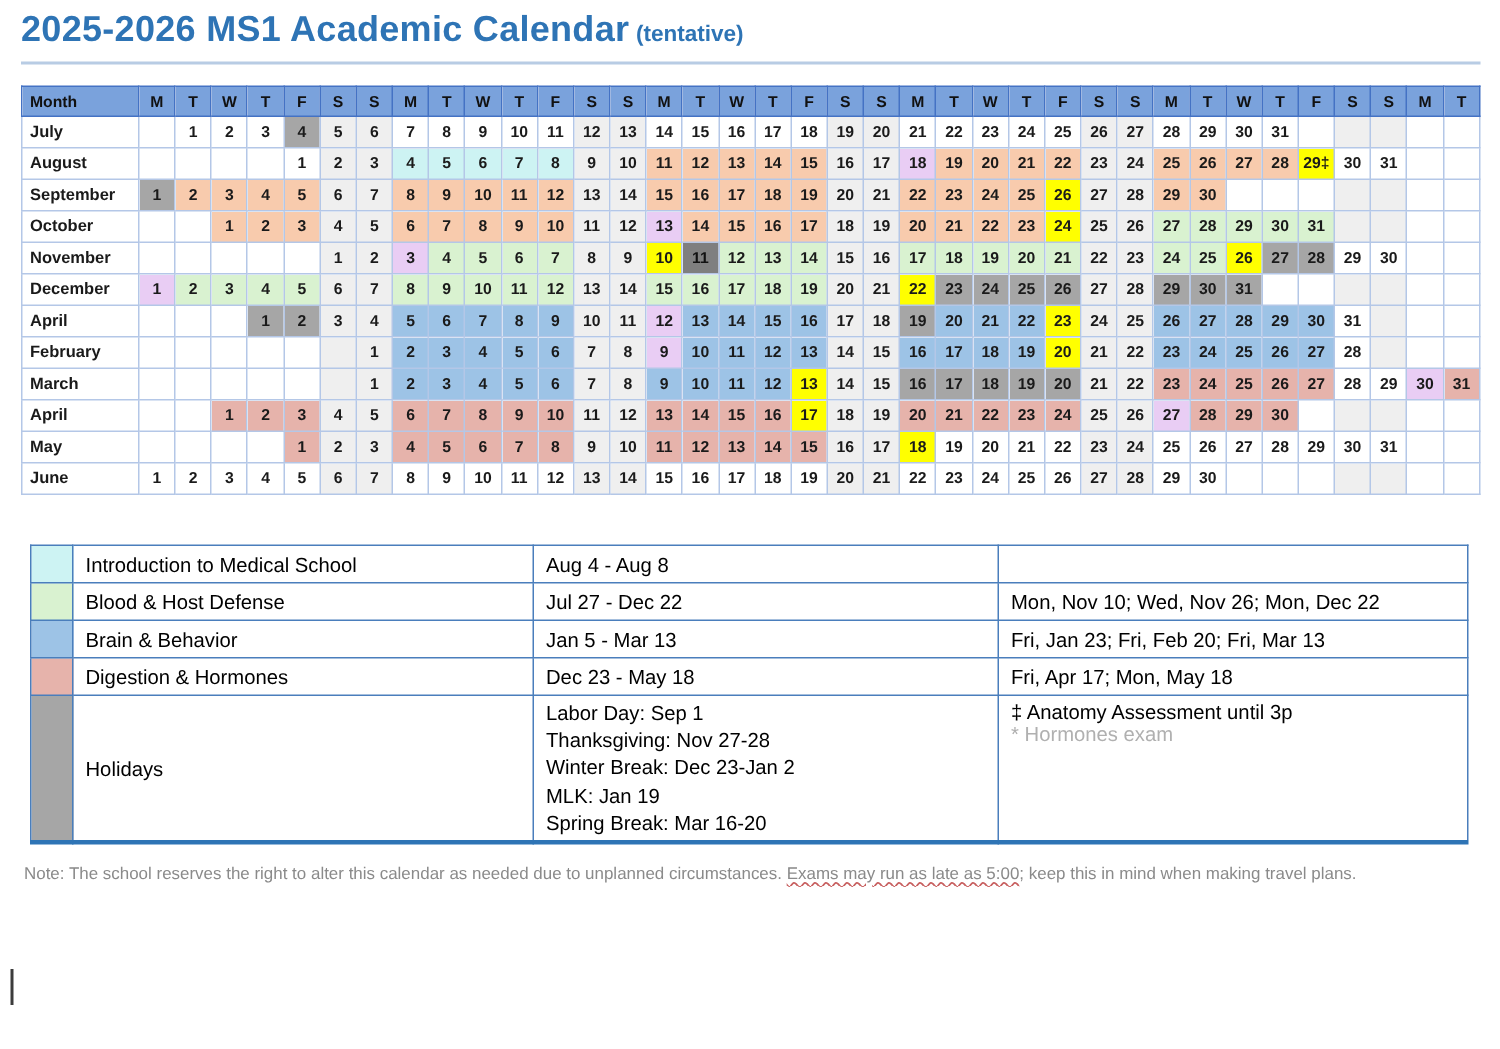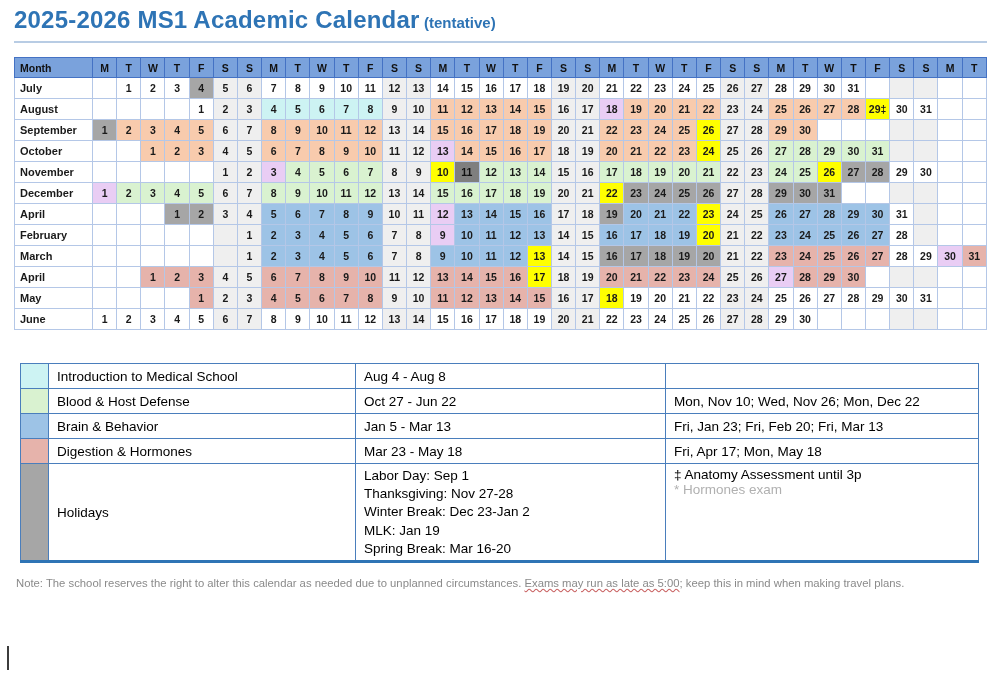--- a/index.html
+++ b/index.html
@@ -584,33 +584,33 @@
   <tbody>
   <tr class="r-std">
     <td class="swatch-cell" style="background: rgb(205, 243, 243);"></td>
     <td>Introduction to Medical School</td>
     <td>Aug 4 - Aug 8</td>
     <td></td>
   </tr>
   <tr class="r-std">
     <td class="swatch-cell" style="background: rgb(217, 242, 208);"></td>
     <td>Blood &amp; Host Defense</td>
-    <td>Oct 27 - Jun 22</td>
+    <td>Jul 27 - Dec 22</td>
     <td>Mon, Nov 10; Wed, Nov 26; Mon, Dec 22</td>
   </tr>
   <tr class="r-std">
     <td class="swatch-cell" style="background: rgb(157, 195, 230);"></td>
     <td>Brain &amp; Behavior</td>
     <td>Jan 5 - Mar 13</td>
     <td>Fri, Jan 23; Fri, Feb 20; Fri, Mar 13</td>
   </tr>
   <tr class="r-std">
     <td class="swatch-cell" style="background: rgb(230, 179, 171);"></td>
     <td>Digestion &amp; Hormones</td>
-    <td>Mar 23 - May 18</td>
+    <td>Dec 23 - May 18</td>
     <td>Fri, Apr 17; Mon, May 18</td>
   </tr>
   <tr class="r-holidays">
     <td class="swatch-cell" style="background: rgb(166, 166, 166);"></td>
     <td>Holidays</td>
     <td class="pre-lines v-top">Labor Day: Sep 1
 Thanksgiving: Nov 27-28
 Winter Break: Dec 23-Jan 2
 MLK: Jan 19
 Spring Break: Mar 16-20</td>

